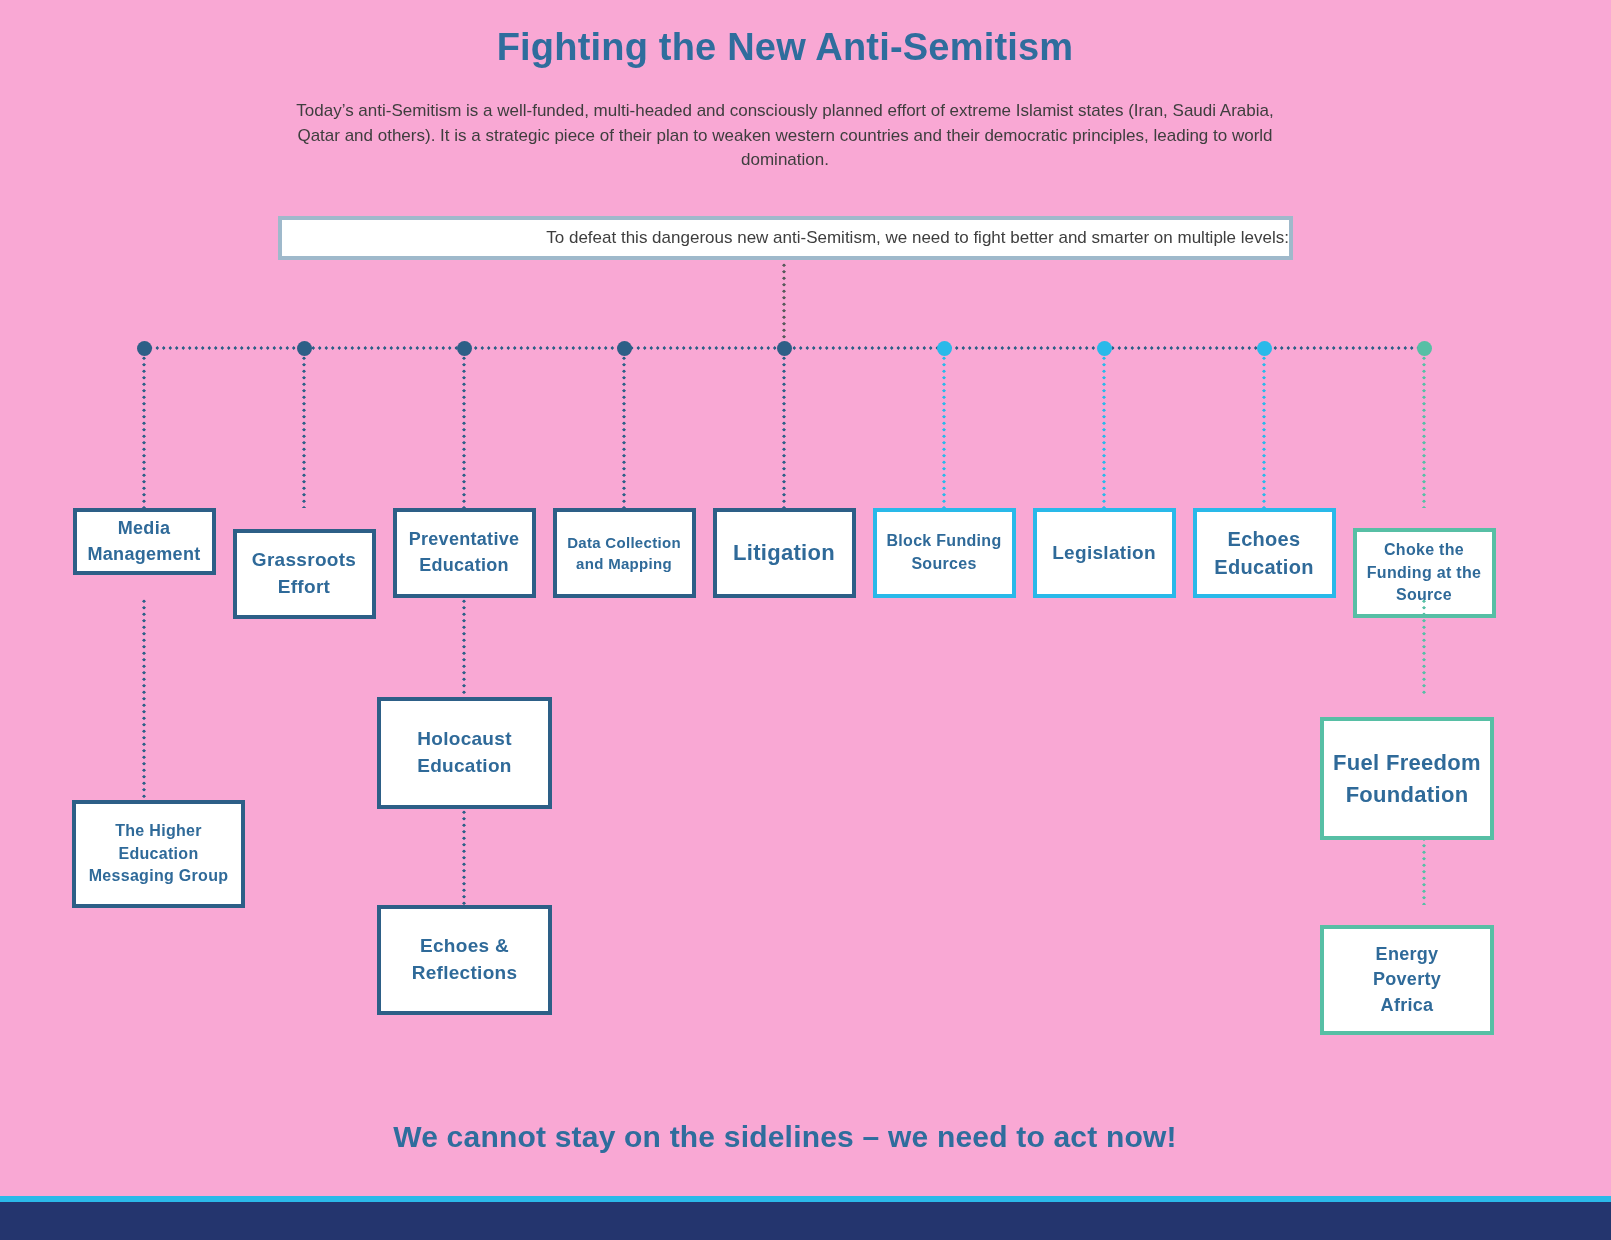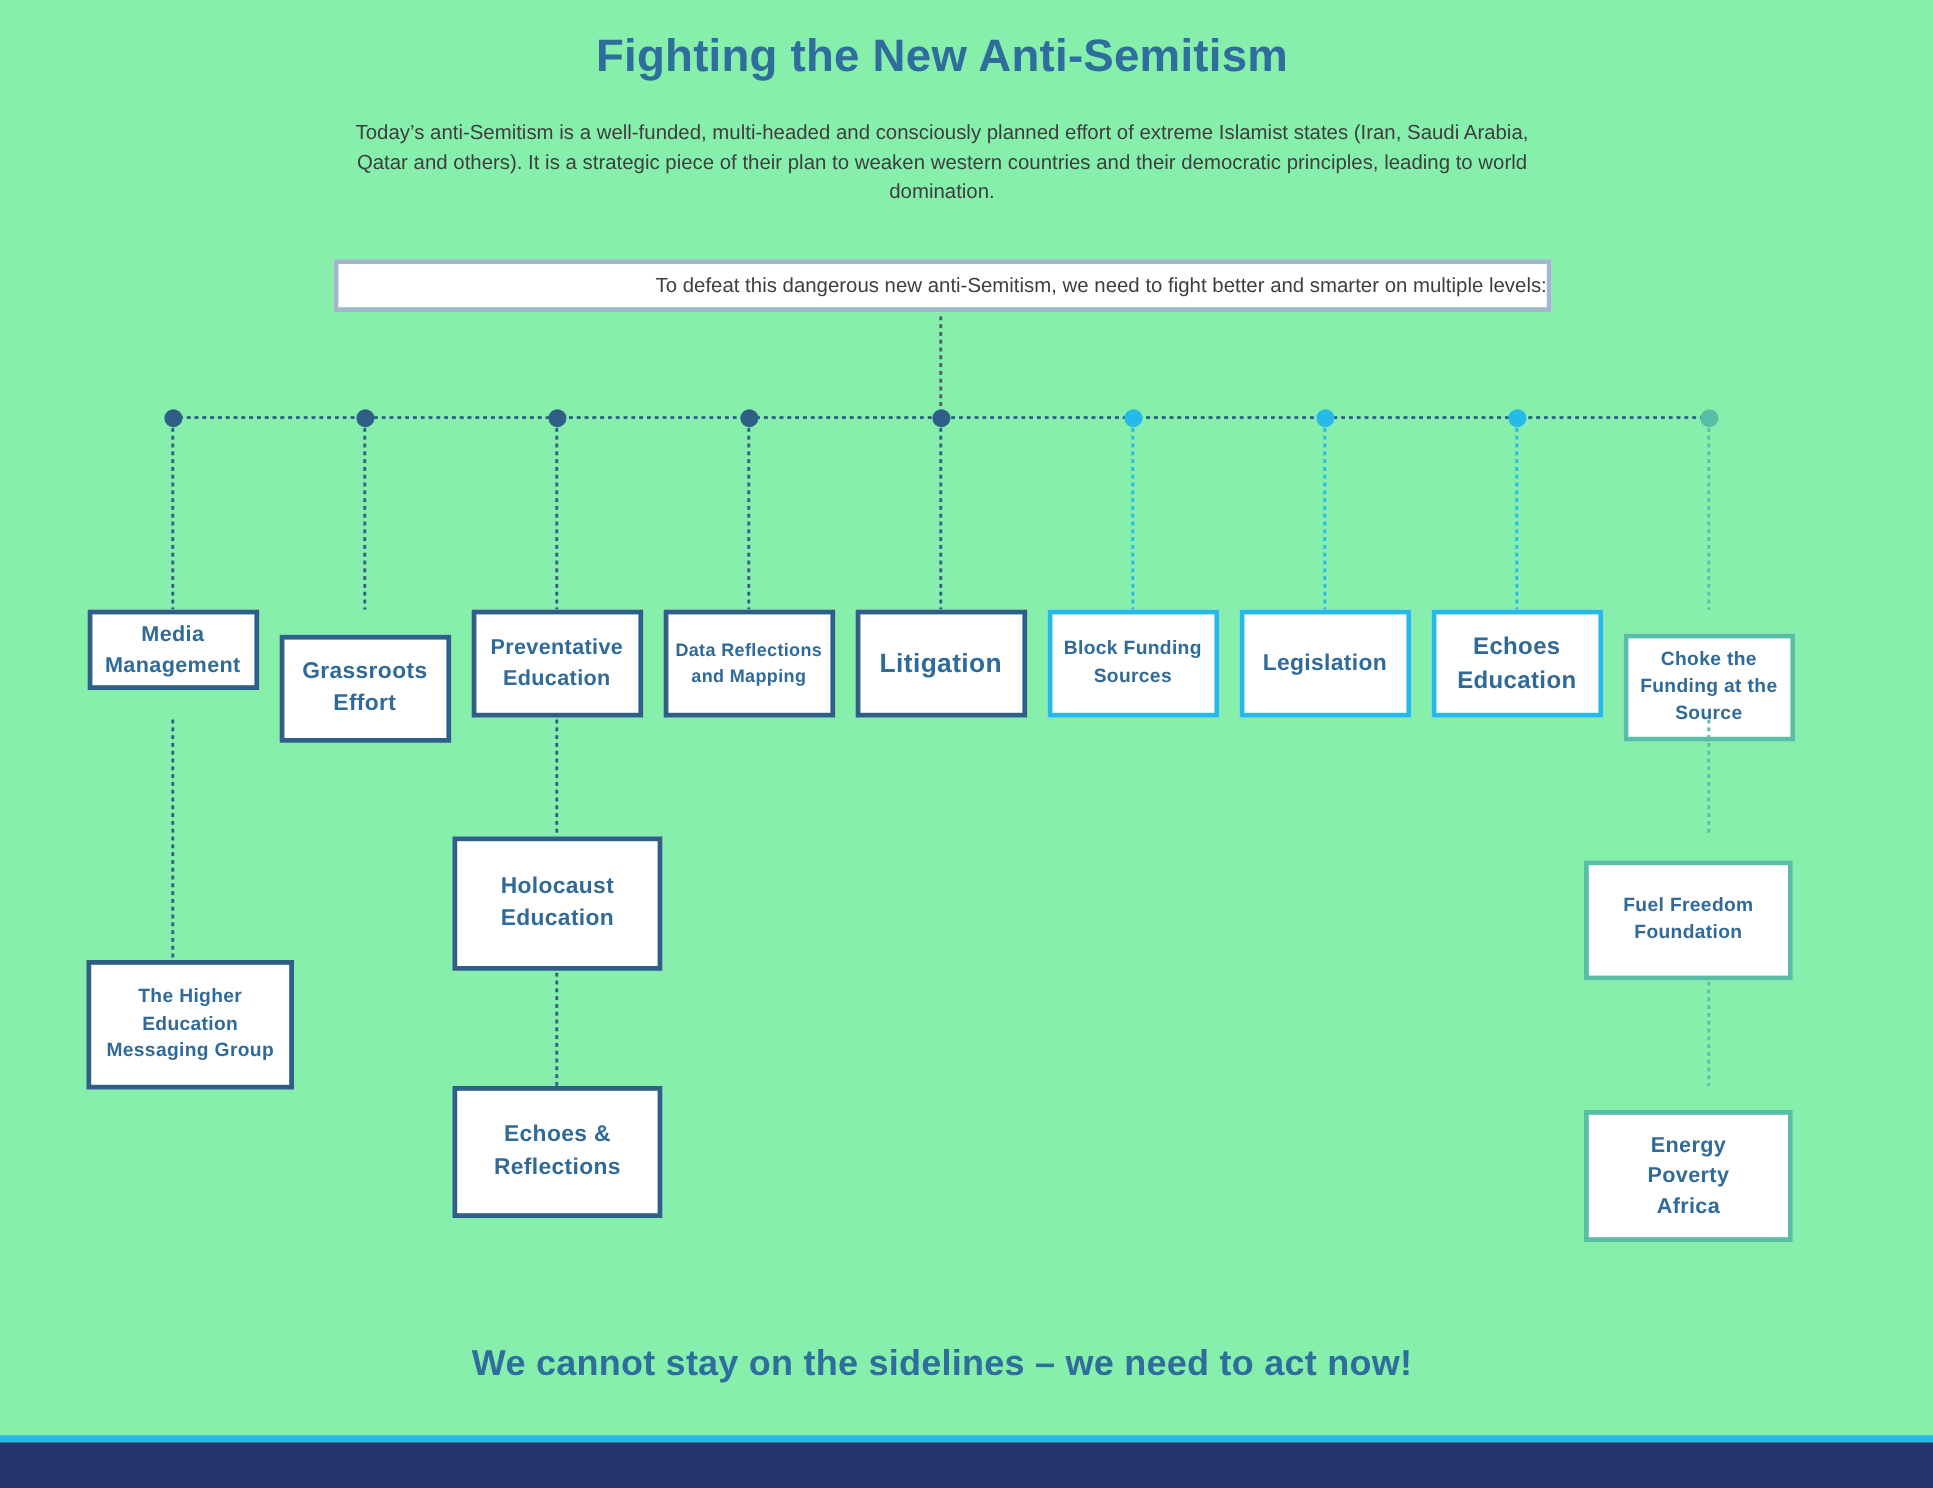--- a/index.html
+++ b/index.html
@@ -1,20 +1,20 @@
 <!DOCTYPE html>
 <html style="--heading-blue: #2f6d9d; --box-dark-blue: #2d5f87; --box-text-blue: #2f6a99; --cyan: #29b9e9; --teal: #57bfa5; --statement-border: #9fb9cb; --body-text: #3e3e3e; --connector-gray: #58595b; --footer-cyan: #2bb9e9; --footer-navy: #24356e;"><head>
 <meta charset="utf-8">
 <style>
   html, body { margin: 0; padding: 0; background: #ffffff; }
   .canvas {
     position: relative;
     width: 1611px;
     height: 1240px;
-    background: #86efac;
+    background: #f9a8d4;
     overflow: hidden;
     font-family: "Liberation Sans", sans-serif;
   }
   .centerband { position: absolute; left: 0; width: 1570px; text-align: center; }
 
   .title {
     top: 26px;
     font-size: 38px;
     font-weight: 800;
     letter-spacing: 0.2px;
@@ -128,21 +128,21 @@
   <div class="node t-dark" style="left:72.5px;top:508px;width:143px;height:67px;font-size:18px">
     <span>Media Management</span>
   </div>
   <div class="node t-dark" style="left:232.5px;top:529px;width:143px;height:90px;font-size:19px">
     <span>Grassroots Effort</span>
   </div>
   <div class="node t-dark" style="left:392.5px;top:508px;width:143px;height:90px;font-size:18px">
     <span>Preventative Education</span>
   </div>
   <div class="node t-dark" style="left:552.5px;top:508px;width:143px;height:90px;font-size:15px">
-    <span>Data Reflections and Mapping</span>
+    <span>Data Collection and Mapping</span>
   </div>
   <div class="node t-dark" style="left:712.5px;top:508px;width:143px;height:90px;font-size:22px">
     <span>Litigation</span>
   </div>
   <div class="node t-cyan" style="left:1032.5px;top:508px;width:143px;height:90px;font-size:19px">
     <span>Legislation</span>
   </div>
   <div class="node t-cyan" style="left:872.5px;top:508px;width:143px;height:90px;font-size:16px">
     <span>Block Funding Sources</span>
   </div>
@@ -161,21 +161,21 @@
 
   <div class="node t-dark" style="left:72px;top:800px;width:173px;height:108px;font-size:16px">
     <span>The Higher Education Messaging Group</span>
   </div>
   <div class="node t-dark" style="left:377px;top:697px;width:175px;height:112px;font-size:19px">
     <span>Holocaust Education</span>
   </div>
   <div class="node t-dark" style="left:377px;top:905px;width:175px;height:110px;font-size:19px">
     <span>Echoes &amp; Reflections</span>
   </div>
-  <div class="node t-teal" style="left:1320px;top:697px;width:174px;height:100px;font-size:16px">
+  <div class="node t-teal" style="left:1320px;top:697px;width:174px;height:123px;font-size:22px">
     <span>Fuel Freedom Foundation</span>
   </div>
   <div class="node t-teal" style="left:1320px;top:905px;width:174px;height:110px;font-size:18px">
     <span class="narrow">Energy Poverty Africa</span>
   </div>
 
   <div class="centerband footer-cta">We cannot stay on the sidelines – we need to act now!</div>
 
   <div class="bar-cyan"></div>
   <div class="bar-navy"></div>

